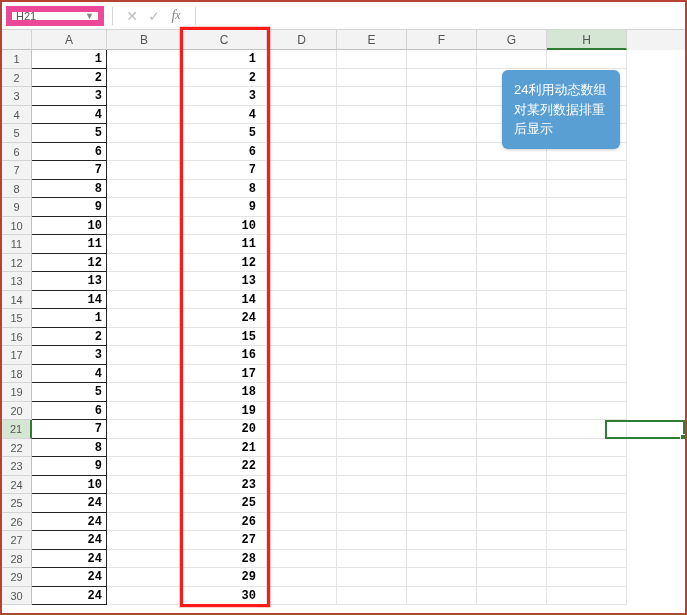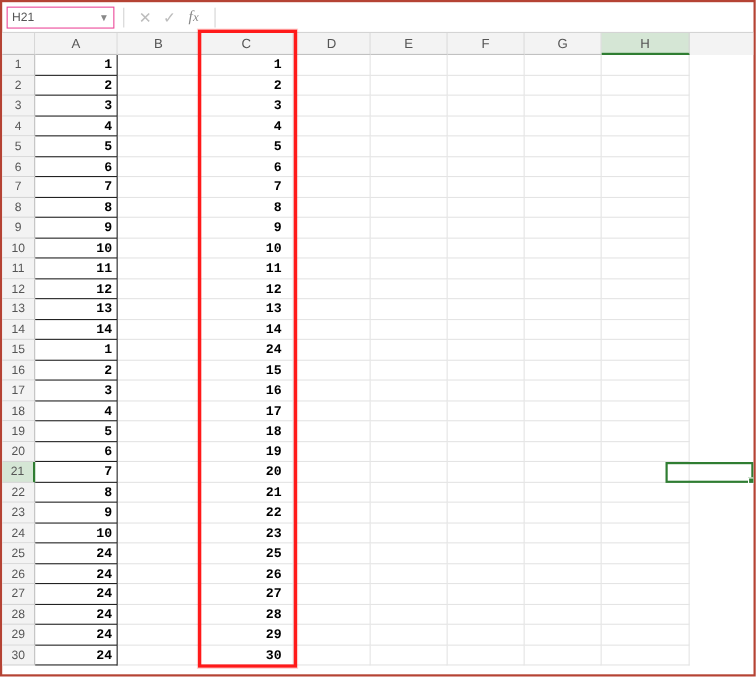--- a/index.html
+++ b/index.html
@@ -1,18 +1,18 @@
 <!DOCTYPE html>
 <html><head>
 <meta charset="utf-8">
 <style>
 *{box-sizing:border-box;margin:0;padding:0;}
 body{font-family:Arial,"Microsoft YaHei",sans-serif;font-size:12px;background:#fff;width:687px;height:615px;border:2px solid #b54334;position:relative;overflow:hidden;}
 .bar{display:flex;align-items:center;height:28px;border-bottom:1px solid #d4d4d4;padding:0 4px;}
-.namebox{display:flex;align-items:center;border:1px solid #ec4899;background:#fff;height:20px;width:98px;padding:0 4px;color:#555;}
+.namebox{display:flex;align-items:center;border:6px solid #ec4899;background:#fff;height:20px;width:98px;padding:0 4px;color:#555;}
 .namebox .txt{flex:1;font-size:11px;}
 .namebox .dd{font-size:9px;color:#888;}
 .sep{width:1px;height:18px;background:#d4d4d4;margin:0 8px;}
 .btn{width:22px;height:22px;display:flex;align-items:center;justify-content:center;color:#bdbdbd;font-size:14px;}
 .fx{font-style:italic;font-family:"Times New Roman",serif;font-size:14px;color:#888;}
 .grid{position:relative;}
 .row{display:flex;height:18.5px;}
 .hd{display:flex;height:20px;background:#f3f3f3;}
 .corner{width:30px;border-right:1px solid #d4d4d4;border-bottom:1px solid #c1c1c1;background:#f3f3f3;}
 .colh{border-right:1px solid #d4d4d4;border-bottom:1px solid #c1c1c1;background:#f3f3f3;text-align:center;color:#555;line-height:20px;font-size:12px;}
@@ -384,16 +384,17 @@
         <div class="cell c-b" style="width: 75px;"></div>
         <div class="cell c-c" style="width: 85px;">30</div>
         <div class="cell c-d" style="width: 70px;"></div>
         <div class="cell c-e" style="width: 70px;"></div>
         <div class="cell c-f" style="width: 70px;"></div>
         <div class="cell c-g" style="width: 70px;"></div>
         <div class="cell c-h" style="width: 80px;"></div>
       </div>
     </div>
   <div class="redbox" id="redbox" style="left: 178px; top: -3px; width: 90px; height: 580px;"></div>
+  <div class="callout" id="callout" style="left:500px;top:40px;">24利用动态数组对某列数据排重后显示</div>
   <div class="active" id="active" style="left: 603px; top: 390px; width: 80px; height: 19px;">
       <div class="fh"></div>
     </div>
 </div>
 
 </body></html>

